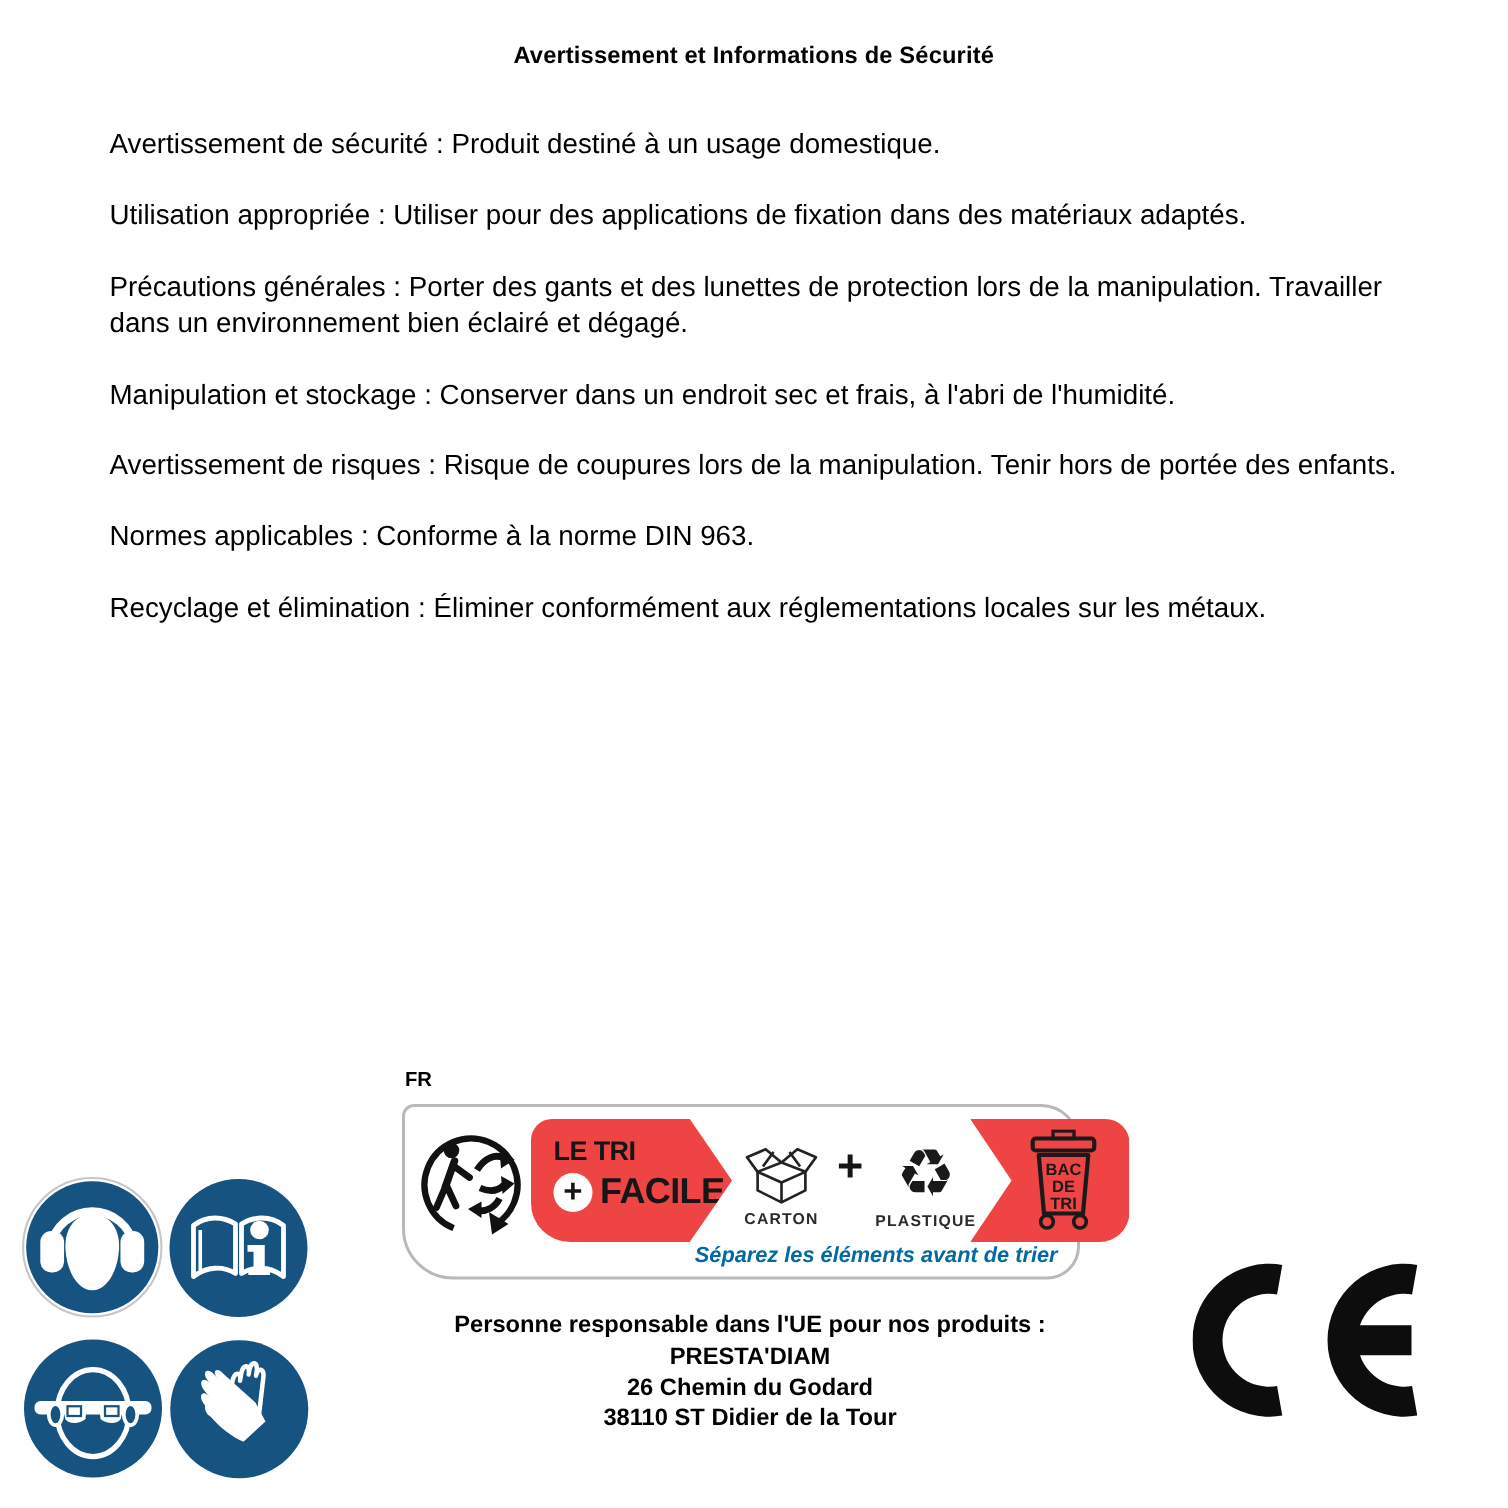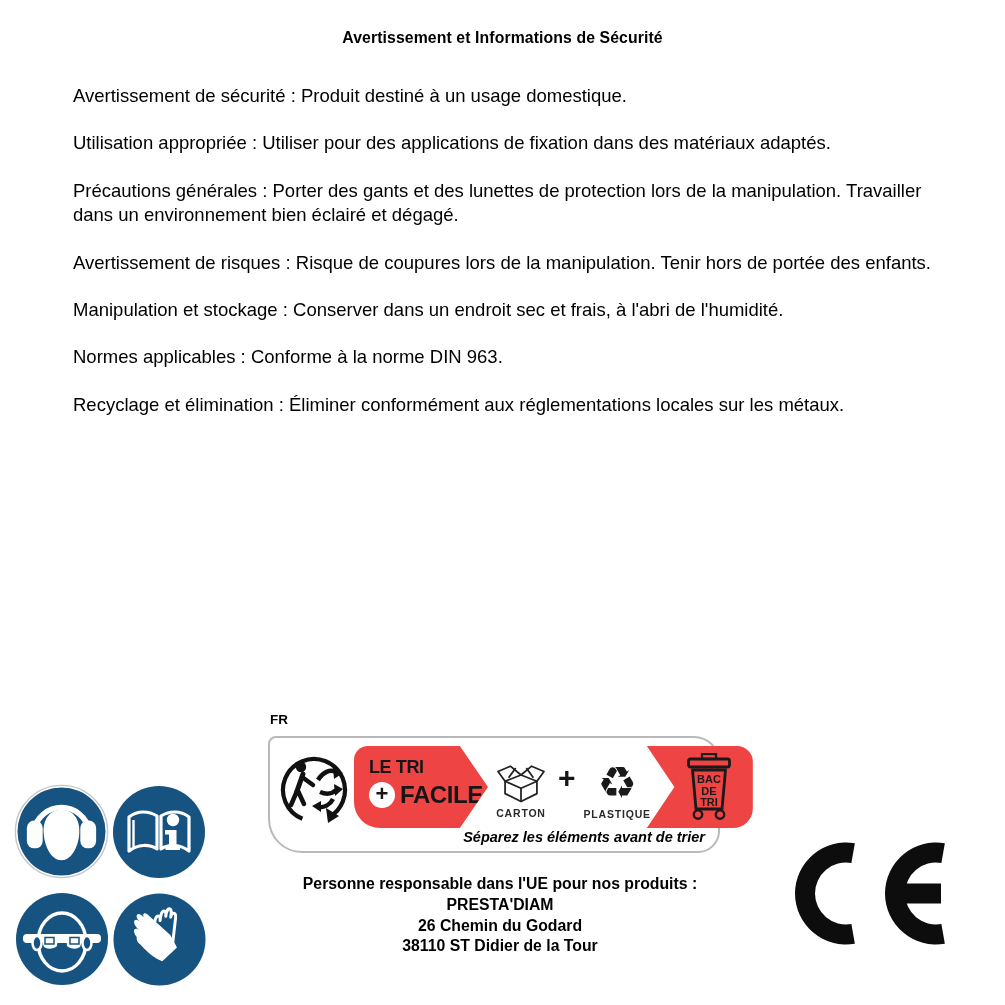--- a/index.html
+++ b/index.html
@@ -42,41 +42,41 @@
   .mat-label{font-size:10.5px;font-weight:bold;letter-spacing:0.8px;color:#2a2a2a;margin-top:1px;}
   .mat-plus{font-size:30px;font-weight:bold;color:#161616;margin:0 8px 18px 8px;}
   .recycle-glyph{font-family:"DejaVu Sans",sans-serif;font-size:44px;line-height:48px;color:#1a1a1a;}
   .yellow-right{
     width:106px;background:#ef4444;margin-left:-6px;
     clip-path:polygon(0 0,100% 0,100% 100%,0 100%,26% 50%);
     border-radius:0 16px 20px 0;
     display:flex;align-items:center;justify-content:center;padding-left:18px;box-sizing:border-box;
   }
   .separez{
-    position:absolute;right:13px;top:91px;font-size:14.5px;font-weight:bold;font-style:italic;color:#000000;
+    position:absolute;right:13px;top:91px;font-size:14.5px;font-weight:bold;font-style:italic;color:#0369a1;
   }
   .responsible{
     position:absolute;left:260px;top:874px;width:480px;text-align:center;
     font-size:15.8px;font-weight:bold;line-height:20.8px;
   }
   .ce{position:absolute;left:795px;top:842px;}
 </style>
 </head>
 <body>
 
 <div class="page">
 
   <div class="title">Avertissement et Informations de Sécurité</div>
 
   <div class="body-text">
     <p>Avertissement de sécurité : Produit destiné à un usage domestique.</p>
     <p>Utilisation appropriée : Utiliser pour des applications de fixation dans des matériaux adaptés.</p>
     <p>Précautions générales : Porter des gants et des lunettes de protection lors de la manipulation. Travailler dans un environnement bien éclairé et dégagé.</p>
+    <p>Manipulation et stockage : Conserver dans un endroit sec et frais, à l'abri de l'humidité.</p>
     <p>Avertissement de risques : Risque de coupures lors de la manipulation. Tenir hors de portée des enfants.</p>
-    <p>Manipulation et stockage : Conserver dans un endroit sec et frais, à l'abri de l'humidité.</p>
     <p>Normes applicables : Conforme à la norme DIN 963.</p>
     <p>Recyclage et élimination : Éliminer conformément aux réglementations locales sur les métaux.</p>
   </div>
 
   <svg class="msign" style="left:14px;top:784px;" width="95" height="95" viewBox="0 0 96 96">
     <circle cx="48" cy="48" r="46.6" fill="none" stroke="#c6c6c6" stroke-width="1.4"></circle>
     <circle cx="48" cy="48" r="44.5" fill="#175380"></circle>
     <path d="M20,47 A28.5,28.5 0 0 1 76,47" fill="none" stroke="#fff" stroke-width="5.5"></path>
     <path d="M48,26 C60,26 67,36 66,50 C65,64 58,77 48,77 C38,77 31,64 30,50 C29,36 36,26 48,26 Z" fill="#fff"></path>
     <rect x="13" y="37" width="16" height="28" rx="7.5" fill="#fff"></rect>

